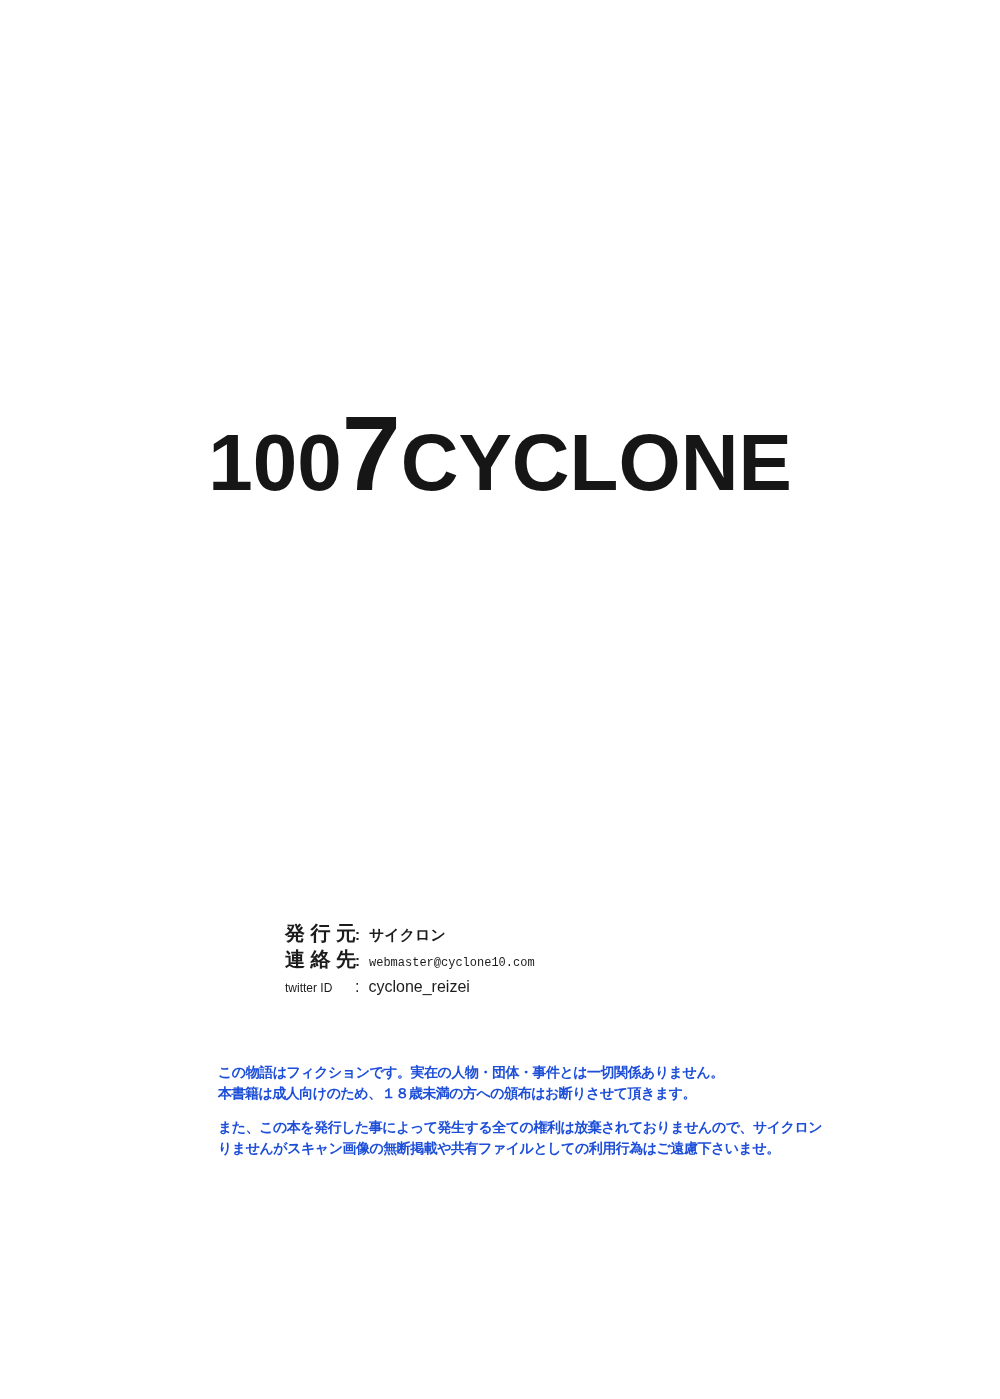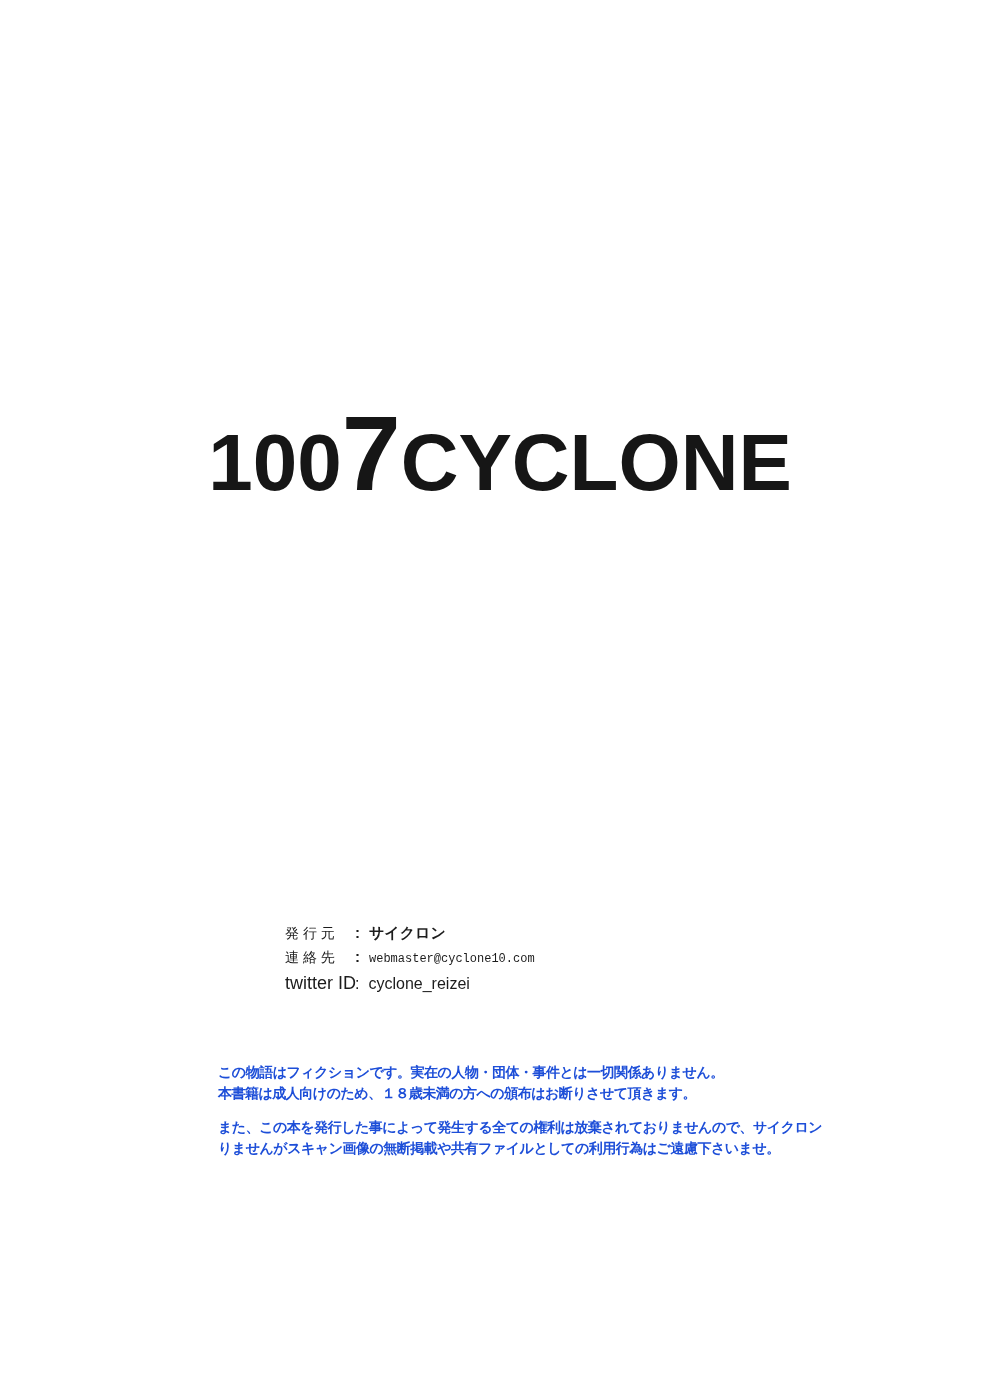--- a/index.html
+++ b/index.html
@@ -51,25 +51,25 @@
     top: 921px;
     color: #1c1c1c;
   }
   .colophon-row {
     line-height: 24px;
     white-space: nowrap;
   }
   .colophon-label {
     display: inline-block;
     width: 70px;
-    font-size: 14px;
-    font-weight: normal;
+    font-size: 20px;
+    font-weight: bold;
   }
   .colophon-row.latin .colophon-label {
-    font-size: 18px;
+    font-size: 12px;
     font-weight: normal;
   }
   .colophon-colon {
     display: inline-block;
     font-size: 15px;
     font-weight: bold;
     margin-right: 9px;
   }
   .colophon-row.latin .colophon-colon {
     font-weight: normal;

